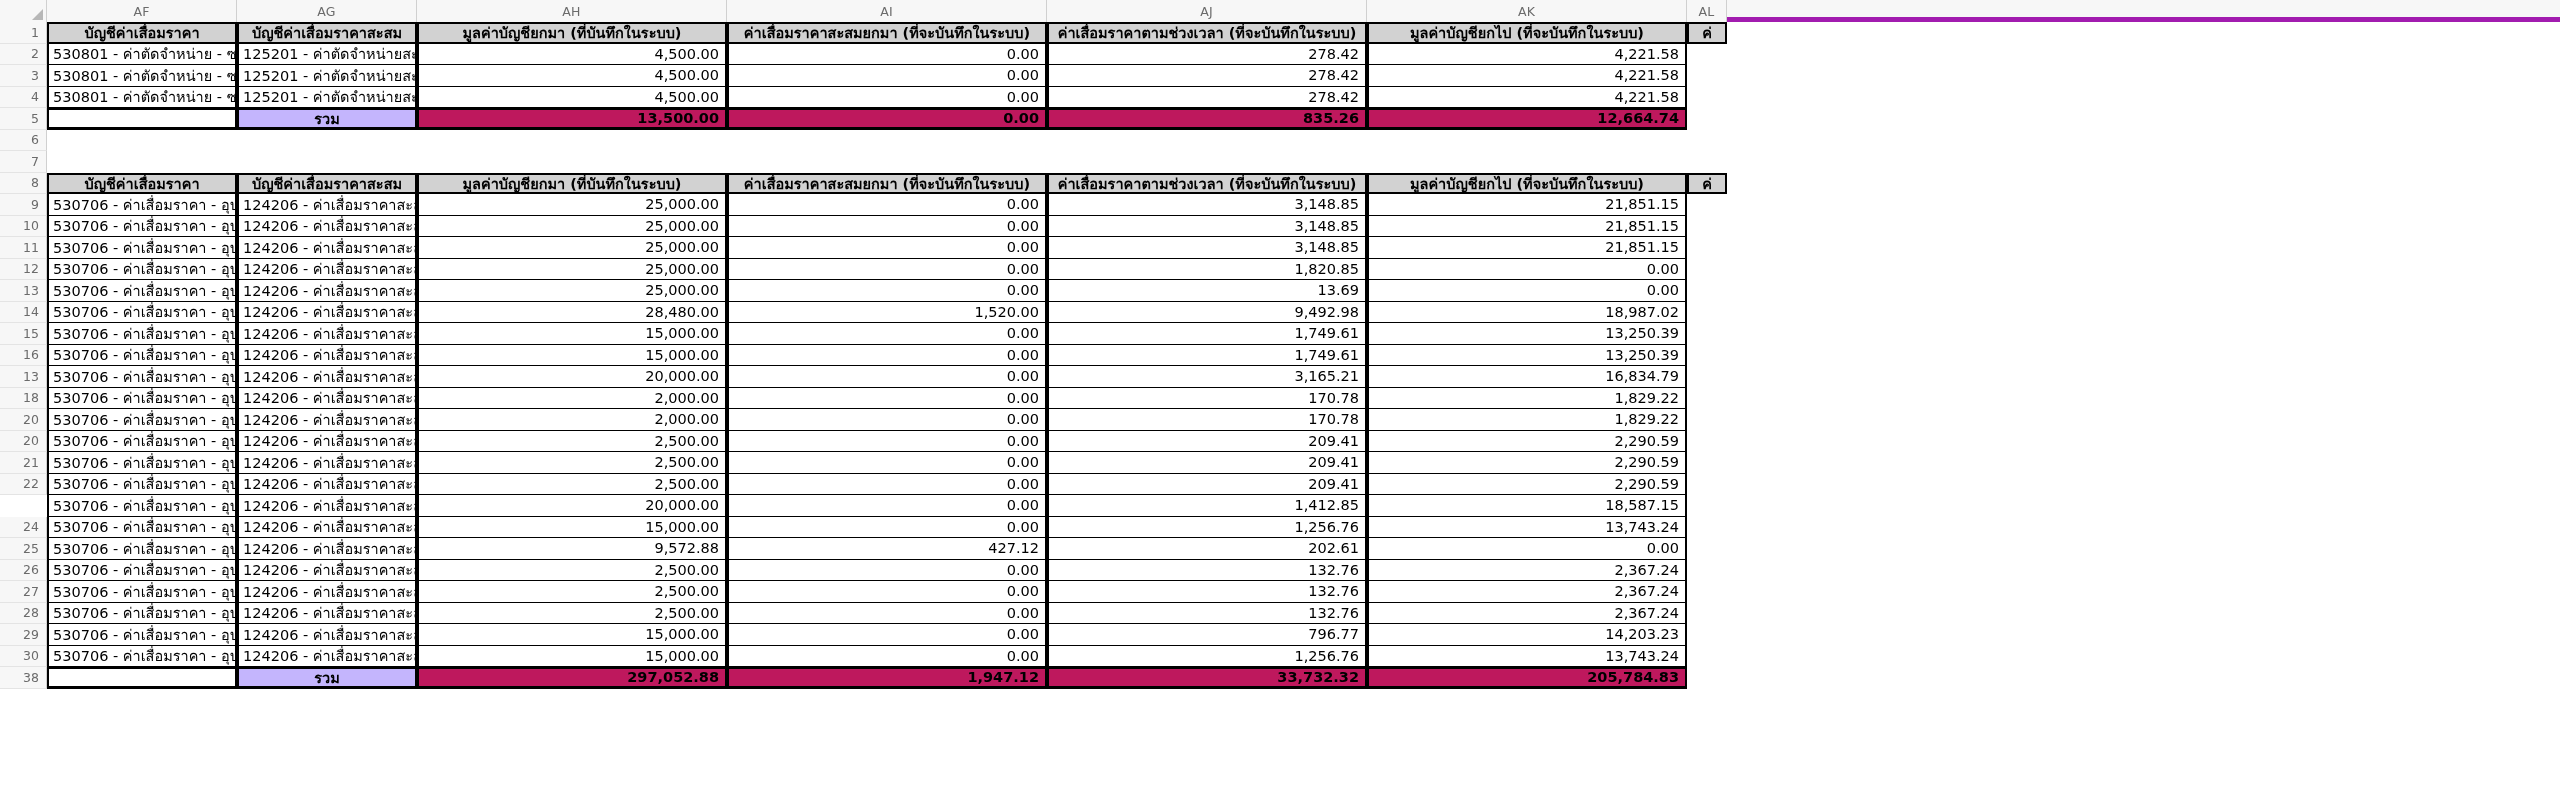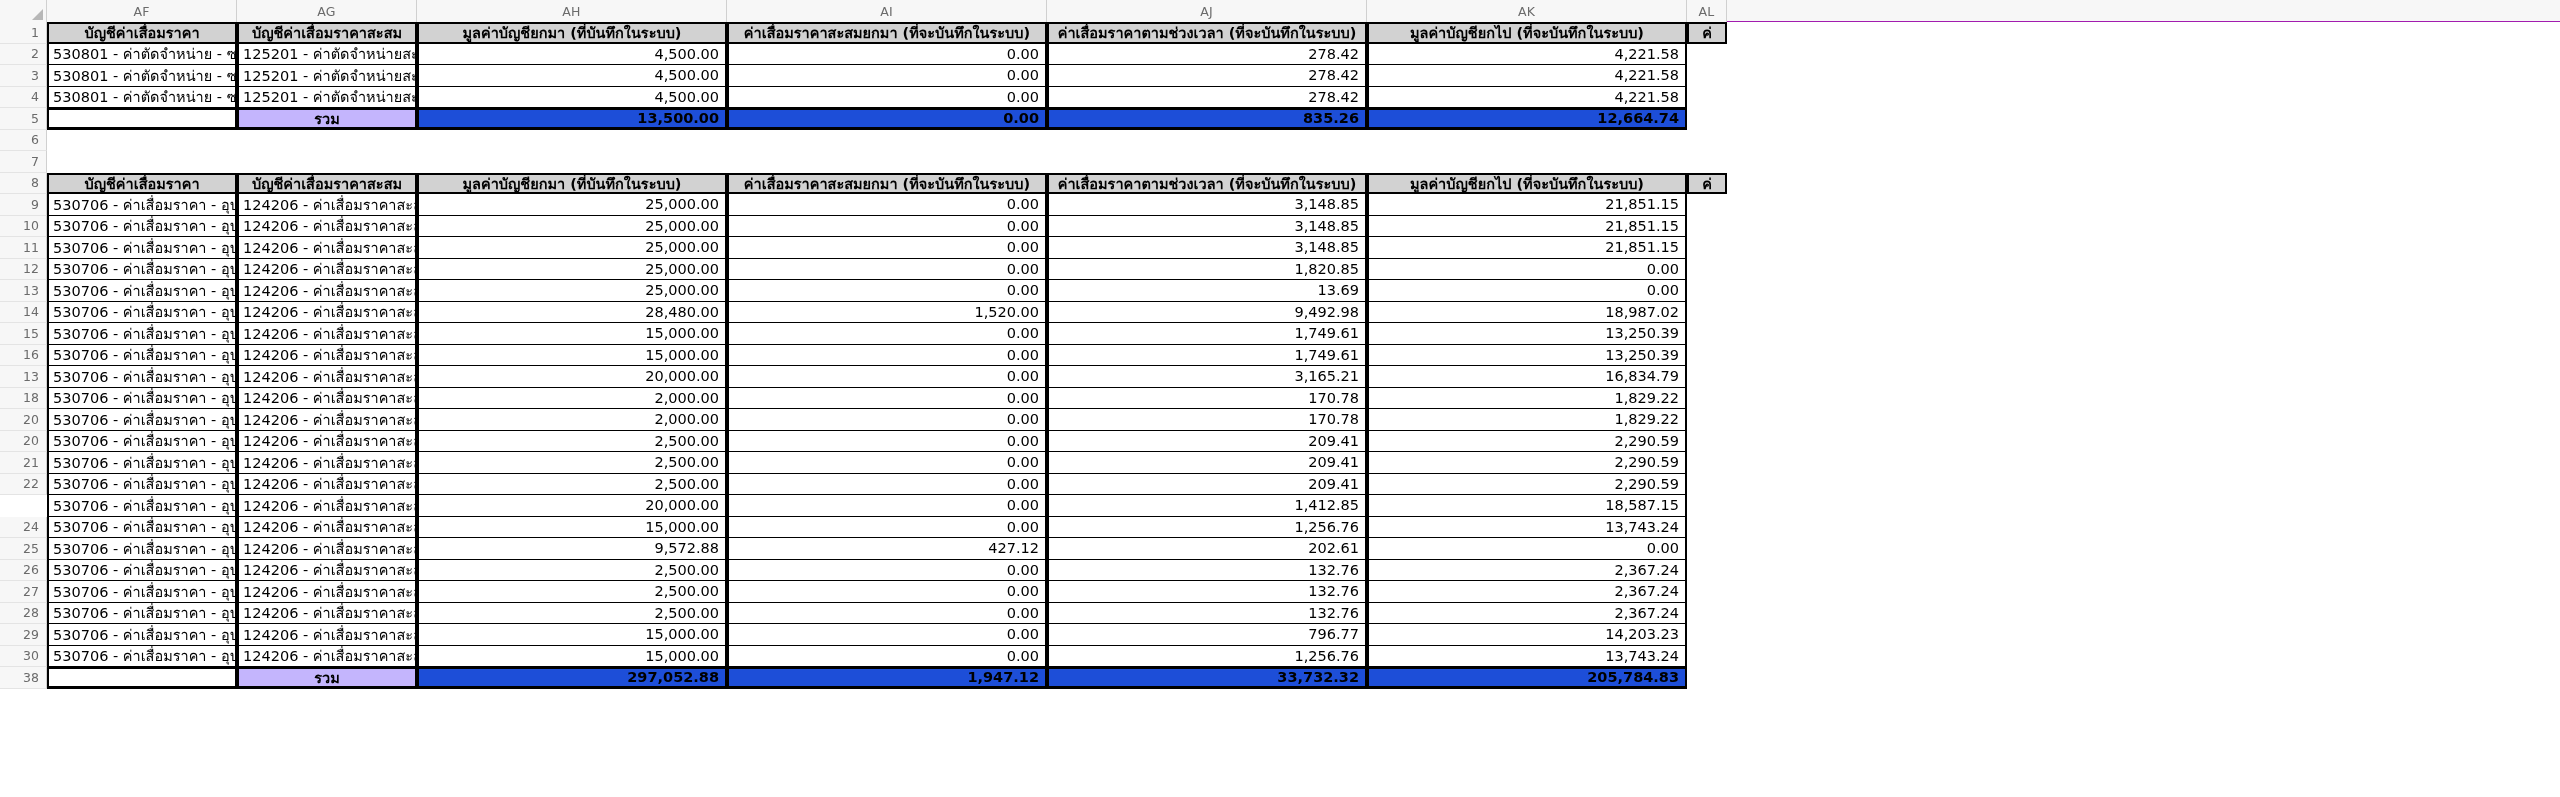--- a/index.html
+++ b/index.html
@@ -6,21 +6,21 @@
   body{
     font-family:"DejaVu Sans","Liberation Sans",sans-serif;
     width:2560px;height:797px;overflow:hidden;
     -webkit-font-smoothing:antialiased;
   }
   .sheet{position:relative;width:2560px;height:797px;background:#fff;}
 
   
   .colhead-row{
     display:flex;height:22px;background:#f7f7f7;
-    border-bottom:1px solid #a21caf;box-sizing:border-box;
+    border-bottom:5px solid #a21caf;box-sizing:border-box;
   }
   .corner-cell{
     width:47px;min-width:47px;height:22px;box-sizing:border-box;
     background:#f7f7f7;border-right:1px solid #d0d0d0;position:relative;
   }
   .corner-cell .tri{
     position:absolute;right:3px;bottom:2px;width:0;height:0;
     border-left:11px solid transparent;border-bottom:11px solid #b7b7b7;
   }
   .colhead{
@@ -62,21 +62,21 @@
     border-left:2px solid #000;border-right:2px solid #000;
     border-top:2px solid #000;border-bottom:2px solid #000;
     justify-content:center;
   }
   .tot-cell{
     border-left:2px solid #000;border-right:2px solid #000;
     border-top:2px solid #000;border-bottom:3px solid #000;
     font-weight:bold;
   }
   .tot-label{background:#c4b5fd;justify-content:center;}
-  .tot-num{background:#1d4ed8;justify-content:flex-end;padding-right:6px;}
+  .tot-num{background:#be185d;justify-content:flex-end;padding-right:6px;}
 </style>
 </head>
 <body>
 
 <div class="sheet">
 
   <div class="colhead-row">
     <div class="corner-cell">
       <div class="tri"></div>
     </div>

